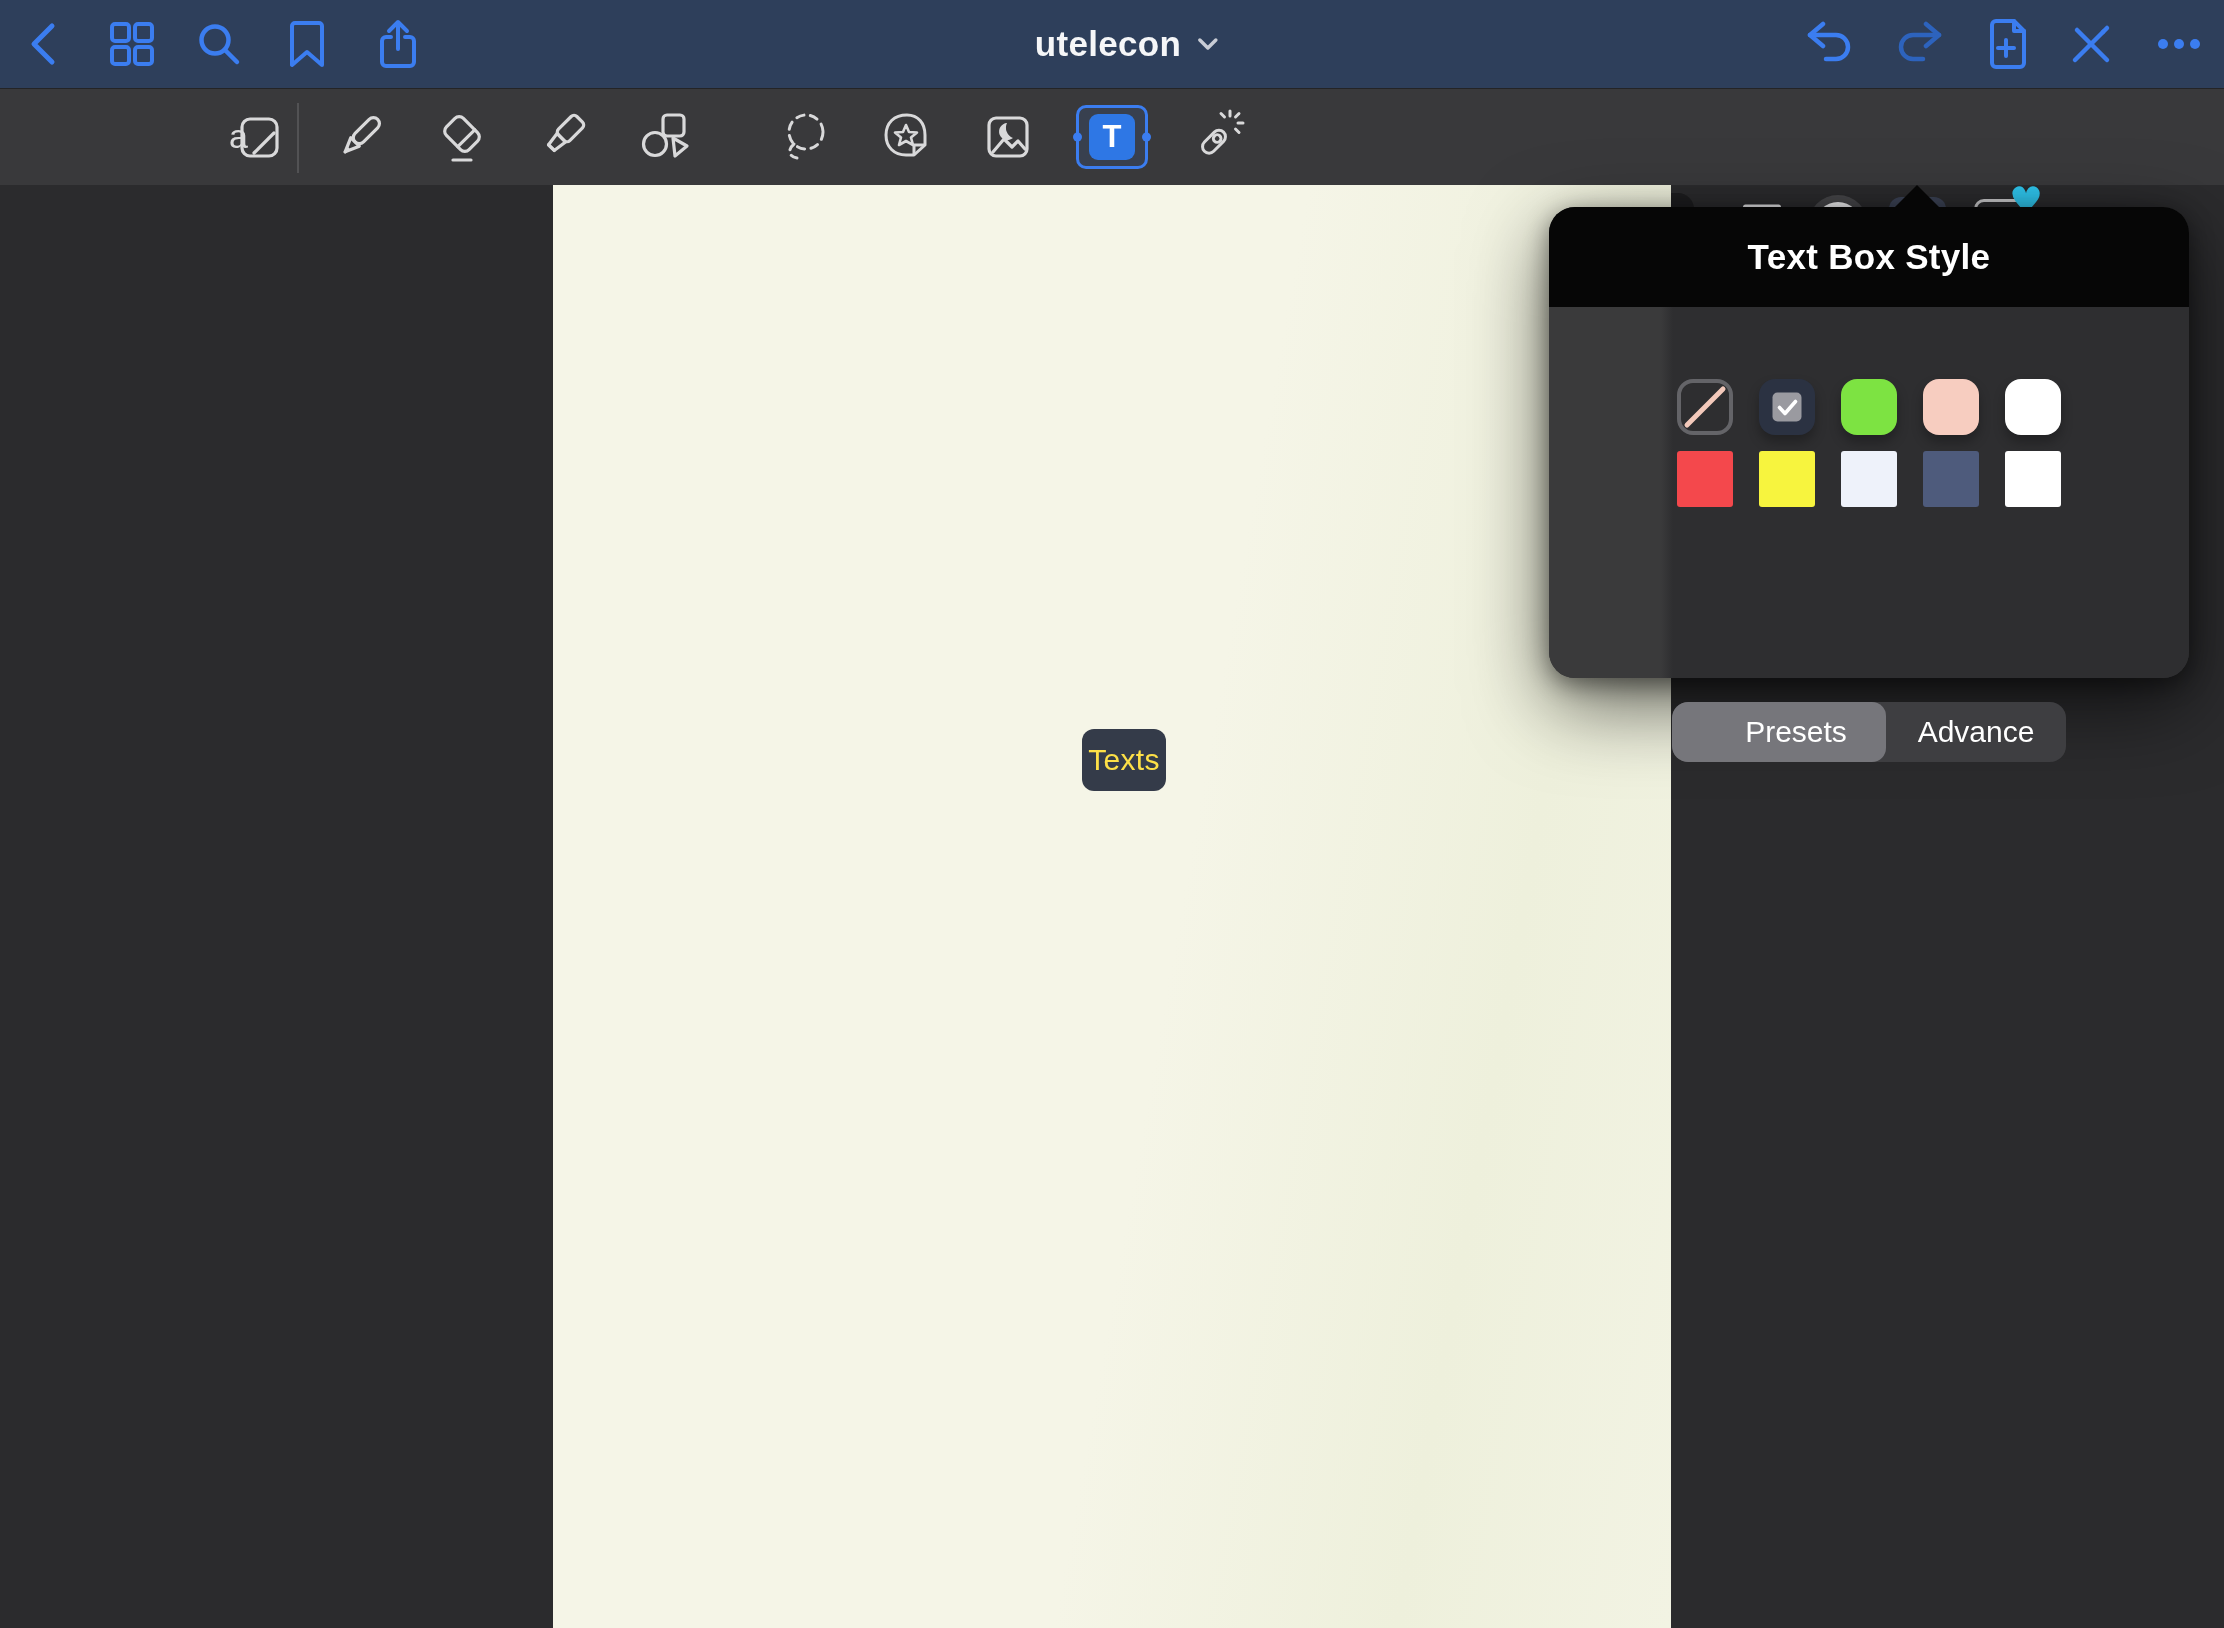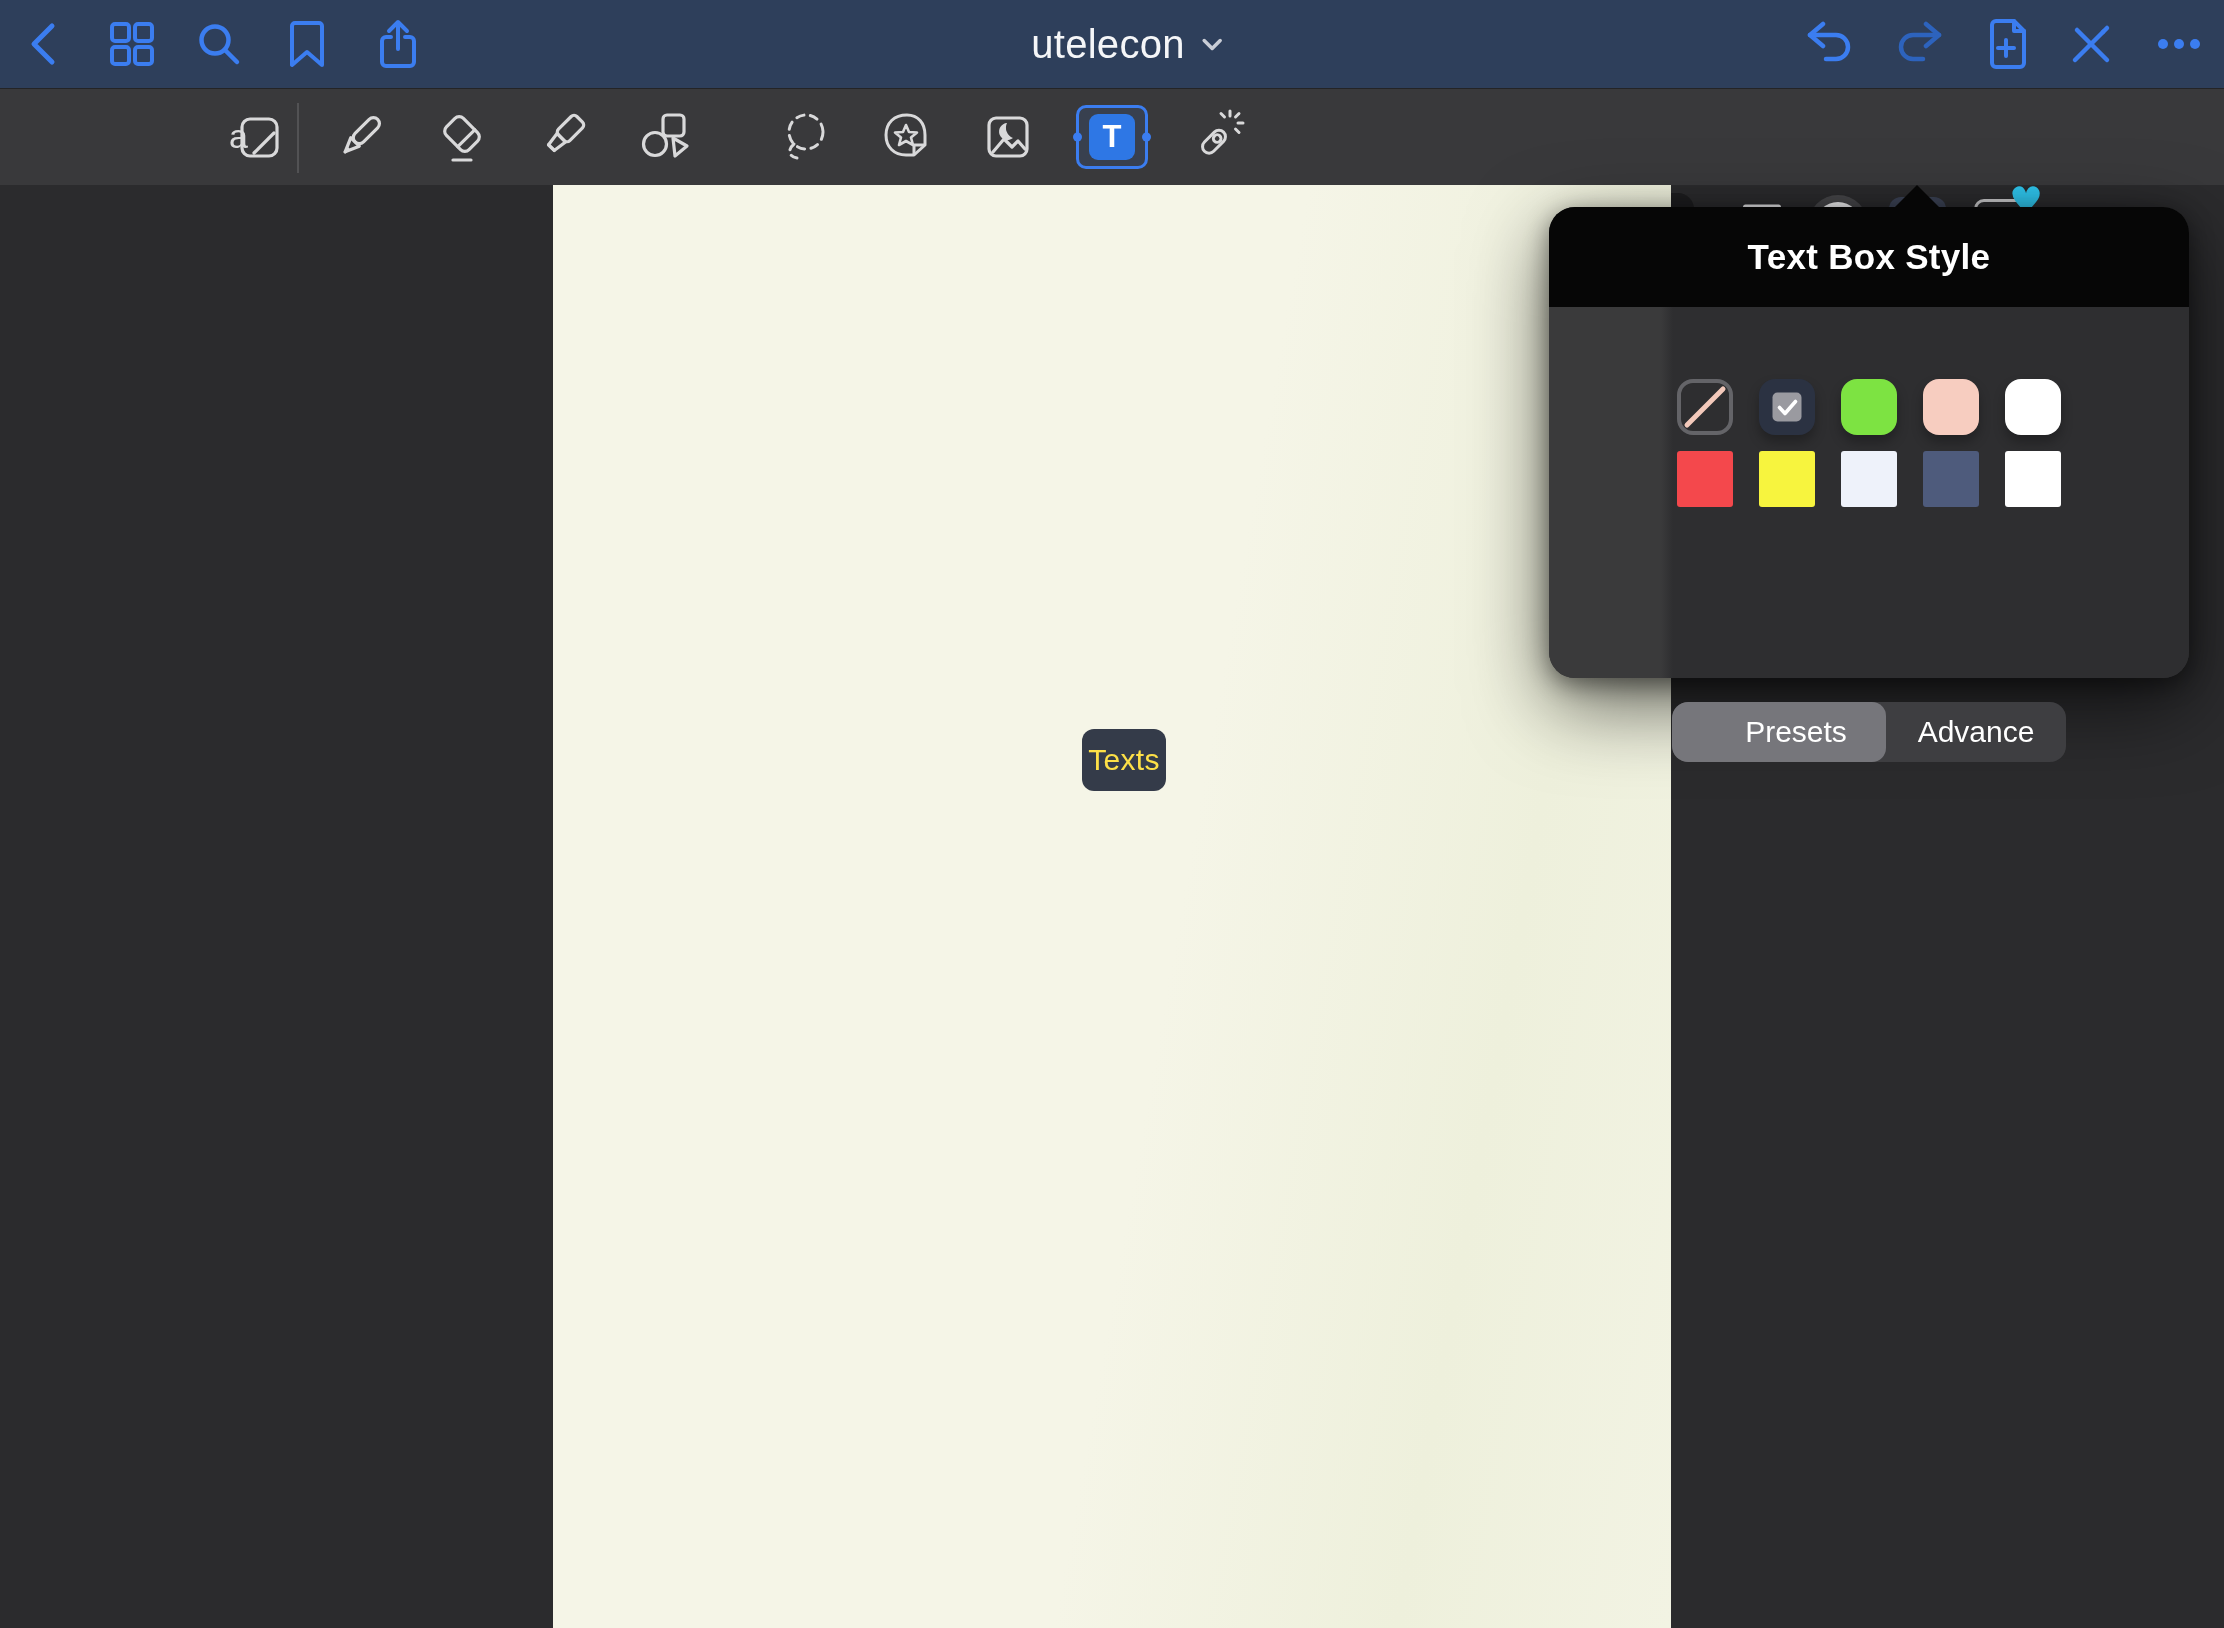--- a/index.html
+++ b/index.html
@@ -17,21 +17,21 @@
     background:#2e3f5b;
   }
   .topbar .icon-btn{
     position:absolute;top:50%;transform:translate(-50%,-50%);
     width:60px;height:60px;display:flex;align-items:center;justify-content:center;
     cursor:default;
   }
   .doc-title{
     position:absolute;left:1127px;top:50%;transform:translate(-50%,-50%);
     display:flex;align-items:center;gap:16px;color:#f5f6f8;
-    font-size:40px;font-weight:400;letter-spacing:.3px;
+    font-size:35px;font-weight:700;letter-spacing:.3px;
   }
 
   
   .toolbar{
     position:absolute;left:0;top:88px;width:2224px;height:97px;
     background:#39393b;border-top:1px solid #242426;box-sizing:border-box;
   }
   .tool{
     position:absolute;top:50%;transform:translate(-50%,-50%);
     width:70px;height:70px;display:flex;align-items:center;justify-content:center;

